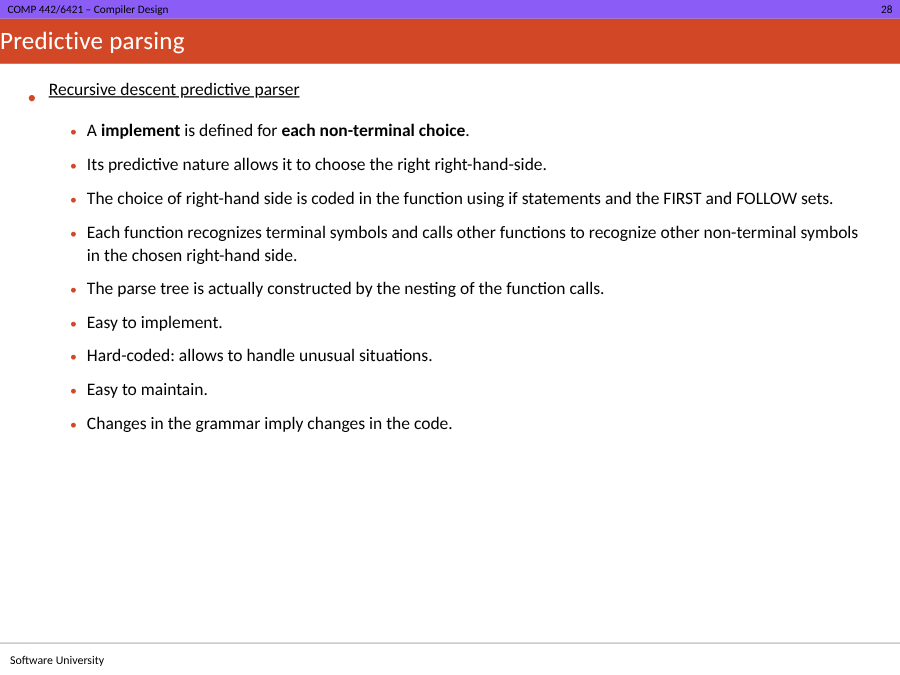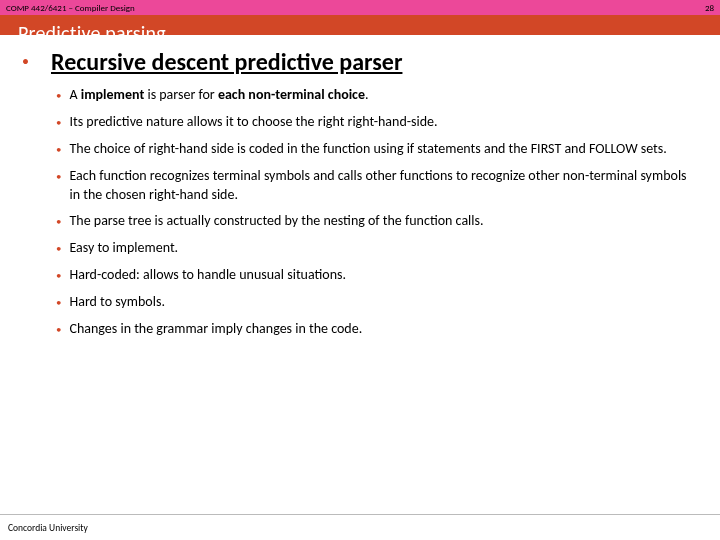--- a/index.html
+++ b/index.html
@@ -1,25 +1,25 @@
 <!DOCTYPE html>
 <html><head>
 <meta charset="utf-8">
 <style>
   * { margin: 0; padding: 0; box-sizing: border-box; }
   html, body { width: 720px; height: 540px; font-family: "Segoe UI", "Calibri", Arial, sans-serif; background: #fff; overflow: hidden; }
   .slide { position: relative; width: 720px; height: 540px; background: #fff; }
 
-  .topbar { background: #ec4899; color: #000; height: 15px; line-height: 15px; font-size: 9px; padding: 0 6px; display:flex; justify-content: space-between; }
-  .titlebar { background: #d24726; color: #fff; height: 20px; line-height: 36px; padding-left: 18px; font-size: 20px; font-weight: 300; letter-spacing: 0.2px; }
+  .topbar { background: #8b5cf6; color: #000; height: 15px; line-height: 15px; font-size: 9px; padding: 0 6px; display:flex; justify-content: space-between; }
+  .titlebar { background: #d24726; color: #fff; height: 36px; line-height: 36px; font-size: 20px; font-weight: 300; letter-spacing: 0.2px; }
 
   .content { padding: 12px 22px 0 22px; color: #000; }
   .heading-row { display:flex; align-items:flex-start; margin-bottom:10px; }
   .bullet-red { color:#d24726; margin-right:10px; font-size:14px; margin-top:6px; }
-  .heading { font-size: 24px; text-decoration: underline; font-weight: 700; margin-left: 12px; }
+  .heading { font-size: 14px; text-decoration: underline; font-weight: 400; }
 
   .sub-list { margin-left: 34px; }
   .sub-item { display:flex; margin-bottom: 8px; font-size:14px; line-height:1.35; }
   .sub-bullet { color:#d24726; margin-right:8px; font-size:11px; margin-top:3px; }
   .sub-text { flex:1; }
   .bold { font-weight:700; }
 
   .footer { position:absolute; bottom:0; left:0; right:0; height:26px; border-top:1px solid #bbb; background:#fff; }
   .footer-inner { display:flex; justify-content:space-between; align-items:center; height:100%; padding:0 8px; font-size:9.5px; color:#000; }
   .footer-left { text-align:left; width:180px; }
@@ -42,21 +42,21 @@
     <div class="heading-row">
       <span class="bullet-red">•</span>
       <span class="heading">Recursive descent predictive parser</span>
     </div>
 
     <div class="sub-list">
 
       <div class="sub-item">
         <span class="sub-bullet">•</span>
         <span class="sub-text">
-          <span>A </span><span class="bold">implement</span><span> is parser for </span><span class="bold">each non-terminal choice</span><span>.</span>
+          <span>A </span><span class="bold">implement</span><span> is defined for </span><span class="bold">each non-terminal choice</span><span>.</span>
         </span>
       </div>
 
       <div class="sub-item">
         <span class="sub-bullet">•</span>
         <span class="sub-text">Its predictive nature allows it to choose the right right-hand-side.</span>
       </div>
 
       <div class="sub-item">
         <span class="sub-bullet">•</span>
@@ -78,30 +78,30 @@
         <span class="sub-text">Easy to implement.</span>
       </div>
 
       <div class="sub-item">
         <span class="sub-bullet">•</span>
         <span class="sub-text">Hard-coded: allows to handle unusual situations.</span>
       </div>
 
       <div class="sub-item">
         <span class="sub-bullet">•</span>
-        <span class="sub-text">Hard to symbols.</span>
+        <span class="sub-text">Easy to maintain.</span>
       </div>
 
       <div class="sub-item">
         <span class="sub-bullet">•</span>
         <span class="sub-text">Changes in the grammar imply changes in the code.</span>
       </div>
 
     </div>
   </div>
 
   <div class="footer">
     <div class="footer-inner">
-      <span class="footer-left">Concordia University</span>
+      <span class="footer-left">Software University</span>
     </div>
   </div>
 
 </div>
 
 </body></html>

